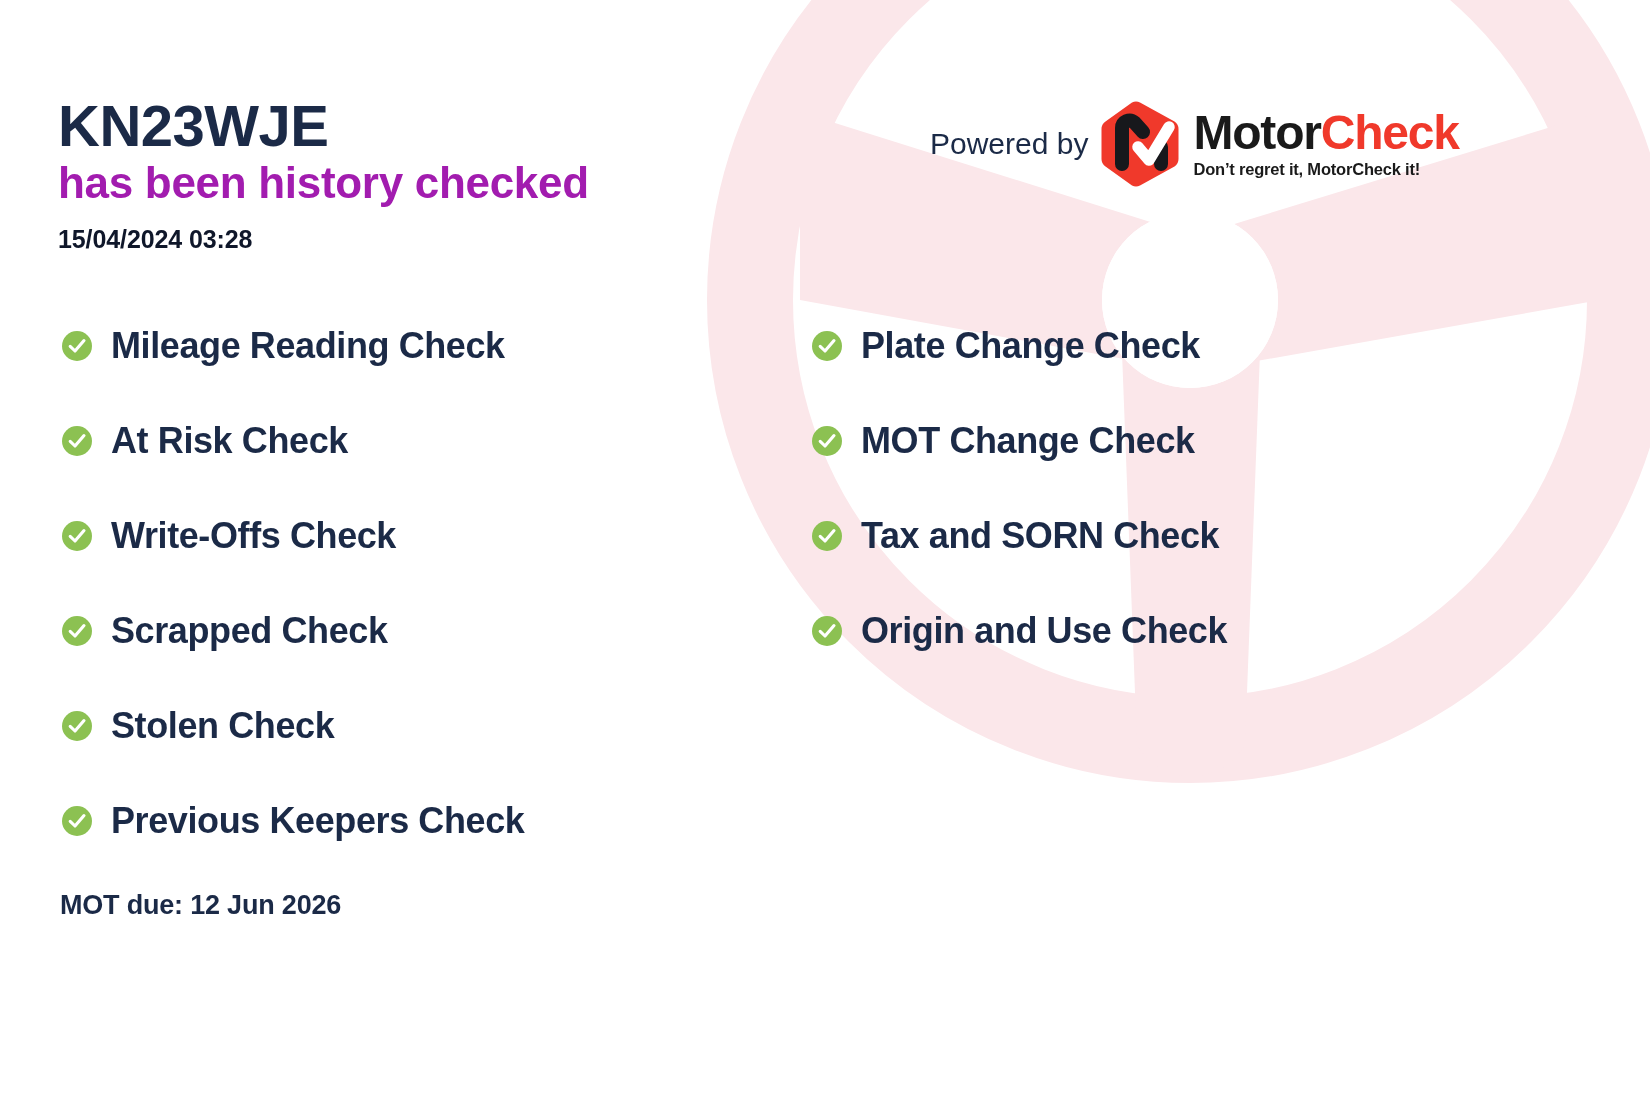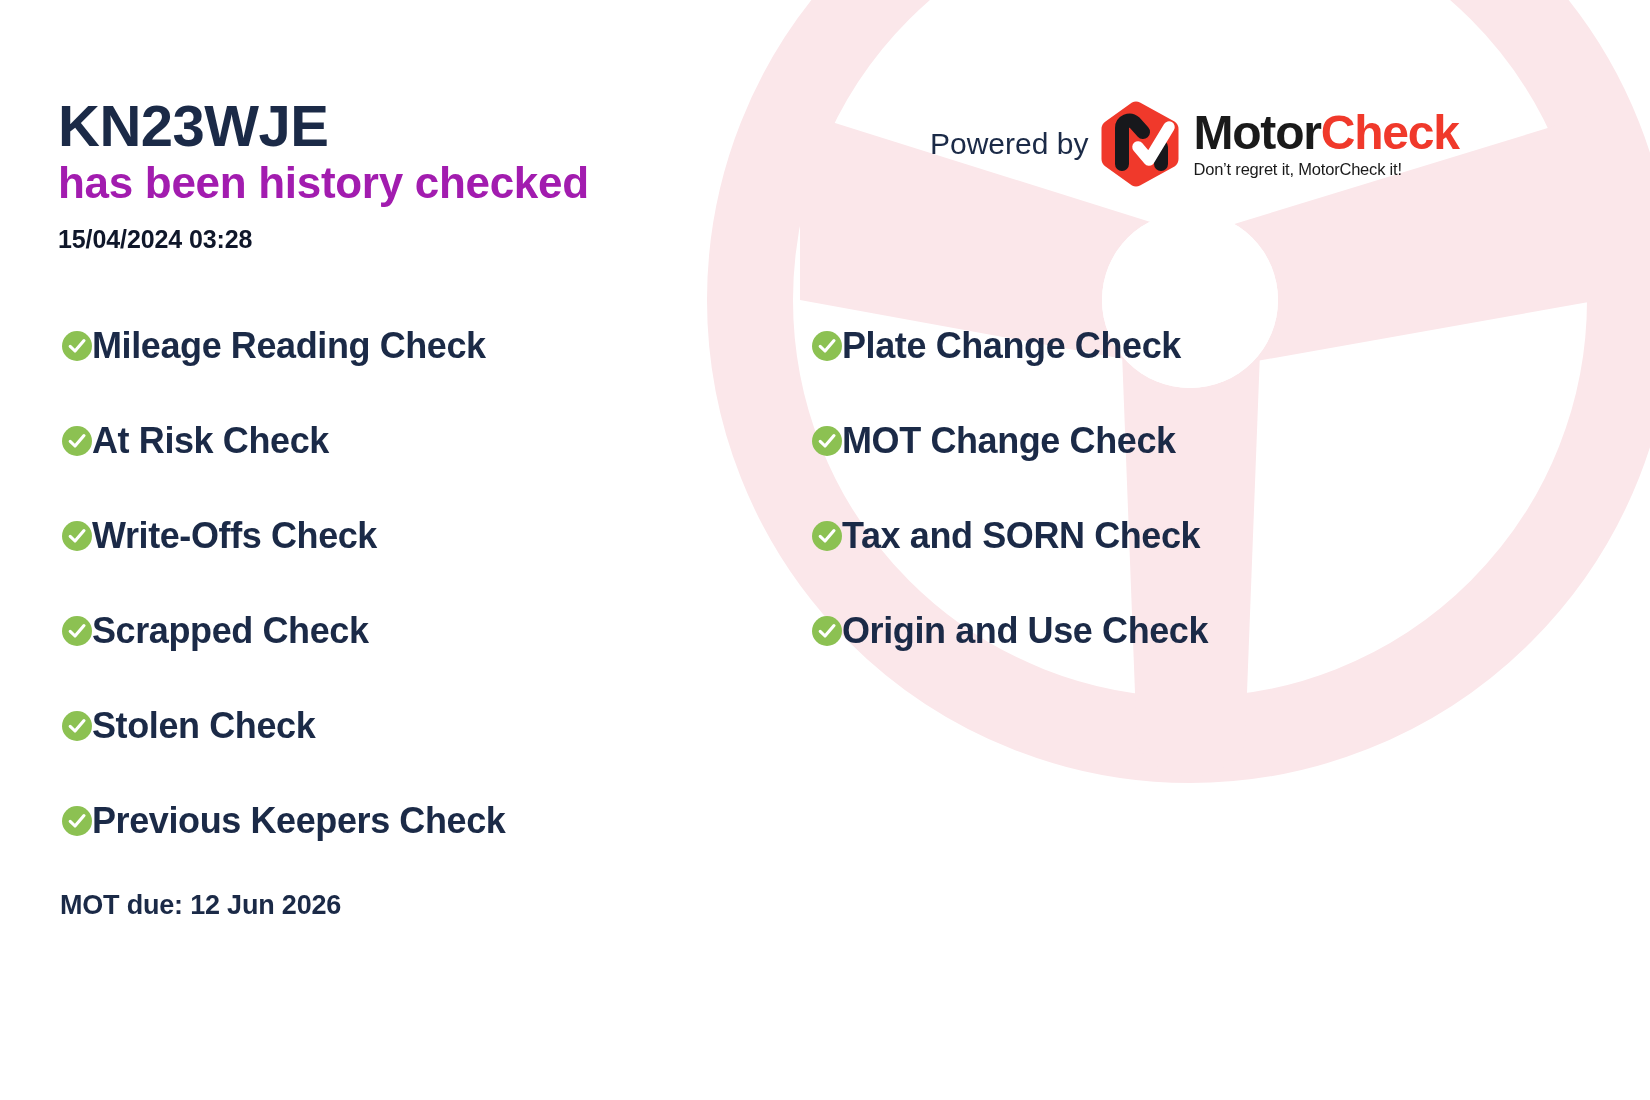--- a/index.html
+++ b/index.html
@@ -109,40 +109,41 @@
     font-size: 48px;
     font-weight: 700;
     letter-spacing: -1.2px;
     line-height: 1;
     white-space: nowrap;
   }
   .wm-motor { color: #1a1a1a; }
   .wm-check { color: #f0392b; }
   #logo-tagline {
     font-size: 16.5px;
-    font-weight: 400;
+    font-weight: 700;
     color: #1a1a1a;
     letter-spacing: -0.2px;
     margin-top: 3px;
     white-space: nowrap;
   }
 
   
   .check-column {
     position: absolute;
     top: 322px;
   }
   #column-left  { left: 62px; }
   #column-right { left: 812px; }
 
   .check-item {
     display: flex;
     align-items: center;
     height: 48px;
     margin-bottom: 47px;
+    gap: 19px;
   }
   .check-icon {
     width: 30px;
     height: 30px;
     flex: none;
     display: block;
   }
   .check-label {
     font-size: 36px;
     font-weight: 700;

